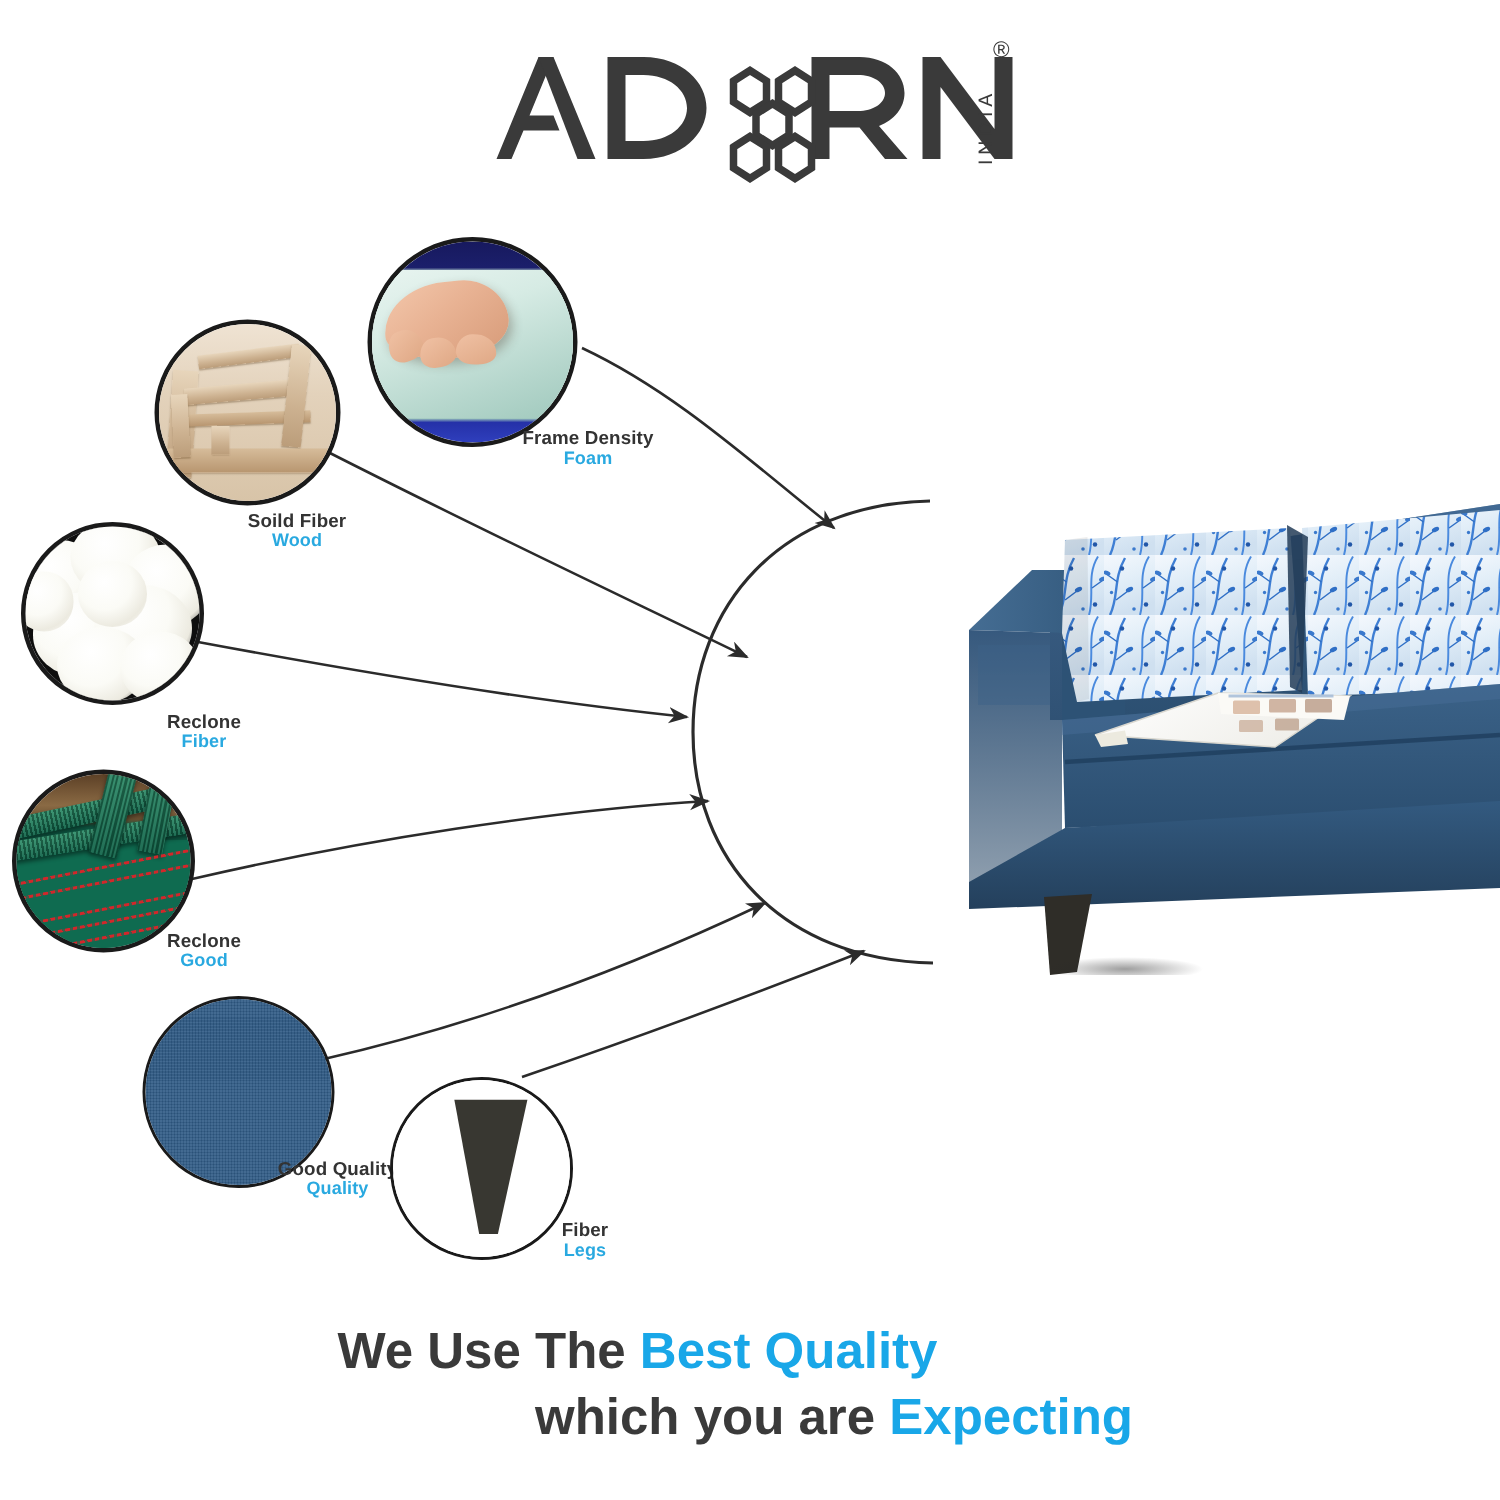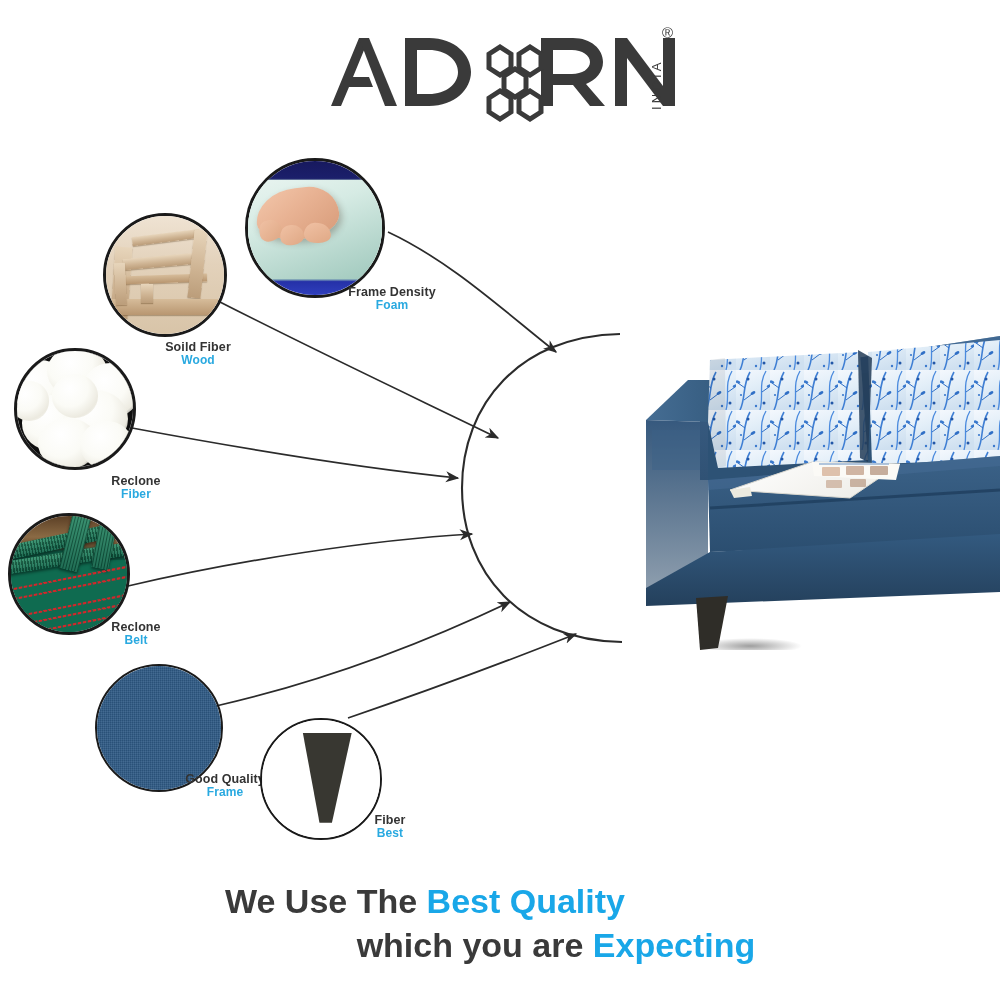--- a/index.html
+++ b/index.html
@@ -433,39 +433,39 @@
       <div class="belt-strap" style="left:74%;  top:-6%;  width:15%; height:52%; transform:rotate(11deg);"></div>
       <div class="red-line" style="left:-20%; top:52%; width:150%; transform:rotate(-11deg);"></div>
       <div class="red-line" style="left:-20%; top:60%; width:150%; transform:rotate(-11deg);"></div>
       <div class="red-line" style="left:-20%; top:76%; width:150%; transform:rotate(-11deg);"></div>
       <div class="red-line" style="left:-20%; top:84%; width:150%; transform:rotate(-11deg);"></div>
       <div class="red-line" style="left:-20%; top:92%; width:150%; transform:rotate(-11deg);"></div>
     </div>
   </div>
   <div class="label" style="left:93px; top:620px; width:86px;">
     <span class="l1">Reclone</span>
-    <span class="l2">Belt</span>
+    <span class="l2">Good</span>
   </div>
 
   <div class="feature-circle fc-thin" style="left:95px; top:664px; width:128px; height:128px;">
     <div class="fabric-bg"></div>
   </div>
   <div class="label" style="left:165px; top:772px; width:120px;">
     <span class="l1">Good Quality</span>
-    <span class="l2">Frame</span>
+    <span class="l2">Quality</span>
   </div>
 
   <div class="feature-circle fc-thin" style="left:260px; top:718px; width:122px; height:122px;">
     <div class="leg-bg">
       <div class="leg-shape"></div>
     </div>
   </div>
   <div class="label" style="left:350px; top:813px; width:80px;">
     <span class="l1">Fiber</span>
-    <span class="l2">Best</span>
+    <span class="l2">Legs</span>
   </div>
 
   <div id="tagline">
     <div class="tag-row row1">
       <span class="tag-dark">We Use The</span>
       <span class="tag-blue">Best Quality</span>
     </div>
     <div class="tag-row row2">
       <span class="tag-dark">which you are</span>
       <span class="tag-blue">Expecting</span>

